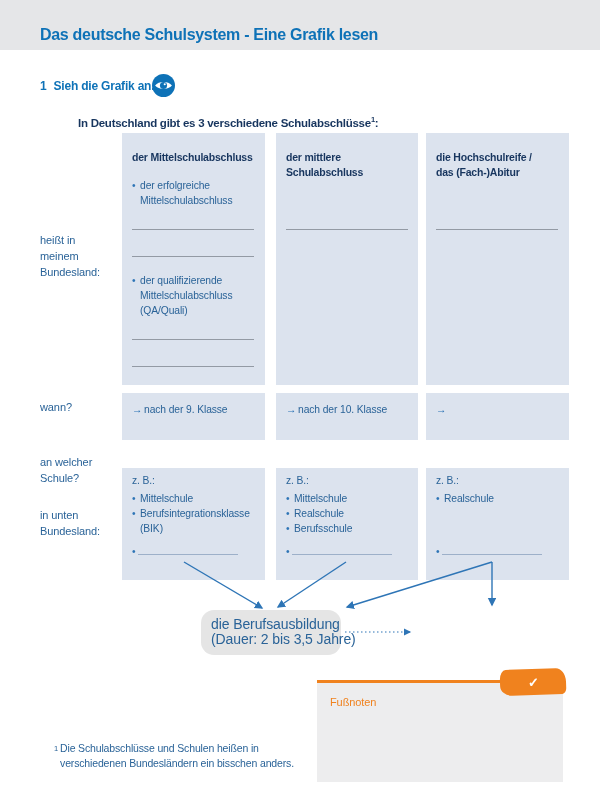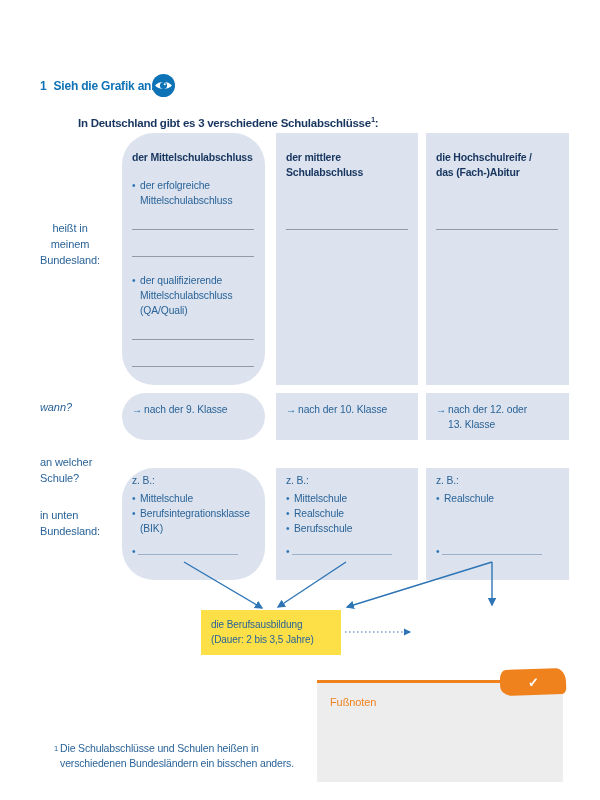--- a/index.html
+++ b/index.html
@@ -20,28 +20,28 @@
   .task-row { position:absolute; left:40px; top:79px; color:#0e72b7; font-size:12px; font-weight:bold; letter-spacing:-0.2px; }
   .task-num { margin-right:7px; }
   .eye-icon { position:absolute; left:152px; top:74px; width:23px; height:23px; }
 
   
   .intro { position:absolute; left:68px; top:105px; margin:10px; font-size:11.5px; font-weight:bold; letter-spacing:-0.25px; color:#17355e; }
   .intro sup { font-size:7.5px; }
 
   
   .rlabel { position:absolute; left:40px; font-size:11px; letter-spacing:-0.1px; line-height:16px; color:#2a6398; white-space:pre; }
-  .rlabel.l1 { top:220px;text-align:center; }
-  .rlabel.l2 { top:399px;font-style:italic; }
+  .rlabel.l1 { top:232px; }
+  .rlabel.l2 { top:399px; }
   .rlabel.l3 { top:454px; }
   .rlabel.l4 { top:507px; }
 
   
   .box { position:absolute; background:#dce3ee; }
-  .c1 { left:122px; width:143px;border-radius:32px; }
+  .c1 { left:122px; width:143px; }
   .c2 { left:276px; width:142px; }
   .c3 { left:426px; width:143px; }
   .mbox { top:133px; height:252px; }
   .wbox { top:393px; height:47px; }
   .sbox { top:448px; height:112px;margin-top:20px; }
 
   .bhead { position:absolute; left:10px; top:17px; font-size:10.5px; font-weight:bold; letter-spacing:-0.2px; line-height:15px; color:#17355e; white-space:pre; }
   .bitem { position:absolute; left:10px; display:flex; font-size:10.3px; letter-spacing:-0.1px; line-height:15px; color:#2a6398; }
   .bullet { color:#2e75b6; width:8px; flex:0 0 8px; }
   .bline { position:absolute; left:10px; width:122px; border-bottom:1px solid #939aa4; }
@@ -53,21 +53,21 @@
 
   .zb { position:absolute; left:10px; top:7px; font-size:10.3px; letter-spacing:-0.1px; color:#2a6398; }
   .s-i1 { top:23px; } .s-i2 { top:38px; } .s-i3 { top:53px; }
   .swrite { position:absolute; left:10px; top:74px; font-size:10.3px; line-height:14px; }
   .sline { display:inline-block; width:100px; height:12px; border-bottom:1px solid #9db0c9; margin-left:2px; }
 
   
   .arrows { position:absolute; left:0; top:555px; }
 
   
-  .obox { position:absolute; top:610px; height:45px; background:#fde047; font-size:10px; letter-spacing:-0.1px; line-height:15px; color:#2a6398; }
+  .obox { position:absolute; top:610px; height:45px; background:#e5e5e5; font-size:14px; letter-spacing:-0.1px; line-height:15px; color:#2a6398;border-radius:13px; }
   .ob1 { left:201px; width:140px; }
   .ob2 { left:422px; width:147px; }
   .obox .inner { position:absolute; left:10px; top:7px; white-space:pre; }
 
   
   .infobox { position:absolute; left:317px; top:680px; width:246px; height:102px; background:#ededee; border-top:3px solid #f0821e; box-sizing:border-box; }
   .info-tab { position:absolute; right:-3px; top:-14px; width:66px; height:26px; background:#f0821e;
     border-radius:6px 10px 4px 12px / 10px 14px 6px 10px; transform:rotate(-2deg);
     display:flex; align-items:center; justify-content:center; }
   .info-check { color:#ffffff; font-size:13px; font-weight:bold; transform:rotate(2deg); }
@@ -76,20 +76,23 @@
 
   
   .pagefoot { position:absolute; left:54px; top:741px; display:flex; font-size:10.5px; letter-spacing:-0.15px; line-height:15px; color:#2a6398; }
   .pagefoot sup { font-size:7.5px; margin-right:2px; line-height:15px; }
 </style>
 </head>
 <body>
 
 <div class="page">
 
+  <div class="band">
+    <h1 class="title">Das deutsche Schulsystem - Eine Grafik lesen</h1>
+  </div>
 
   <div class="task-row">
     <span class="task-num">1</span><span>Sieh die Grafik an.</span>
   </div>
   <span class="eye-icon">
     <svg width="23" height="23" viewBox="0 0 24 24">
       <circle cx="12" cy="12" r="12" fill="#0e72b7"></circle>
       <path d="M3.2 12 C 7 7.2 17 7.2 20.8 12 C 17 16.8 7 16.8 3.2 12 Z" fill="#ffffff"></path>
       <circle cx="12" cy="12" r="3.7" fill="#0e72b7"></circle>
       <circle cx="13.3" cy="10.7" r="1.1" fill="#ffffff"></circle>
@@ -146,22 +149,20 @@
   </div>
   <div class="box wbox c2">
     <div class="wrow">
       <span class="arrow-glyph">→</span>
       <span class="pre">nach der 10. Klasse</span>
     </div>
   </div>
   <div class="box wbox c3">
     <div class="wrow">
       <span class="arrow-glyph">→</span>
-      <span class="pre">nach der 12. oder
-13. Klasse</span>
     </div>
   </div>
 
   <div class="box sbox c1">
     <div class="zb">z. B.:</div>
     <div class="bitem s-i1">
       <span class="bullet">•</span>
       <span class="pre">Mittelschule</span>
     </div>
     <div class="bitem s-i2">

